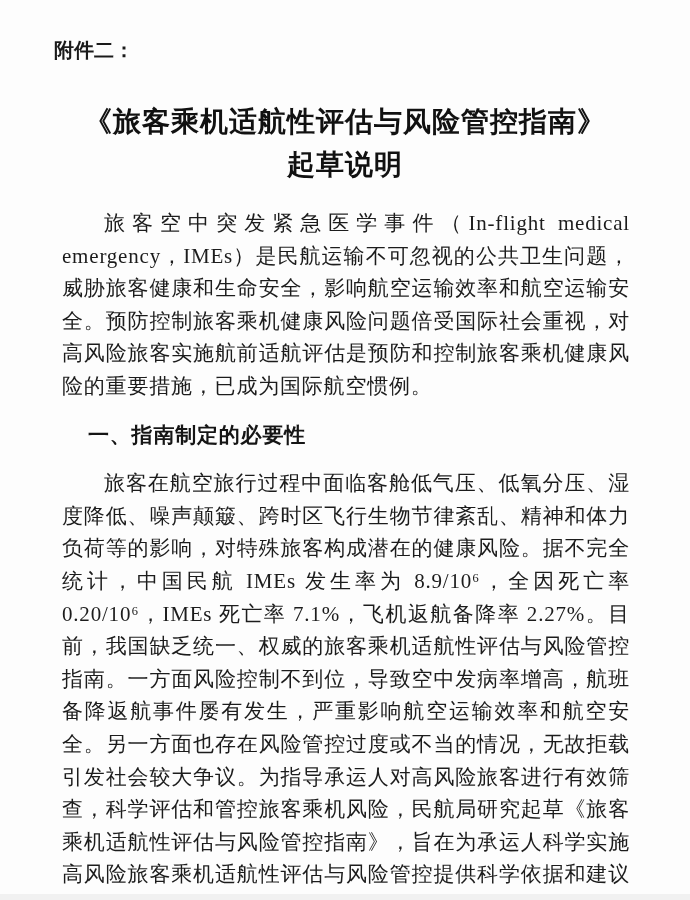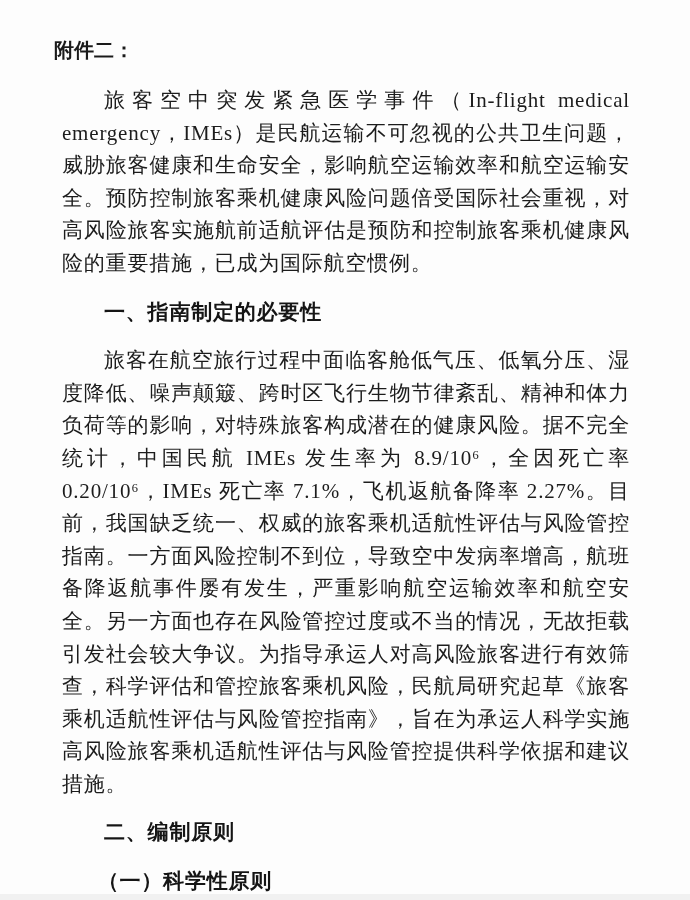--- a/index.html
+++ b/index.html
@@ -42,21 +42,21 @@
     line-height: 32.6px;
     text-align: justify;
     text-justify: inter-character;
     letter-spacing: 0.8px;
   }
   .para {
     margin: 16px;
     text-indent: 2em;
   }
   .heading {
-    margin: 16px;
+    margin: 0;
     font-family: "Liberation Sans", sans-serif;
     font-weight: bold;
     font-size: 21px;
     line-height: 32.6px;
     text-indent: 2em;
     text-align: left;
     color: #151515;
   }
   .sub-heading {
     text-indent: 1.7em;
@@ -69,20 +69,24 @@
     height: 6px;
     background: #f1f1f1;
   }
 </style>
 </head>
 <body>
 
 <div class="page">
   <div class="attachment-label">附件二：</div>
 
+  <div class="doc-title">
+    <div class="doc-title-line">《旅客乘机适航性评估与风险管控指南》</div>
+    <div class="doc-title-line">起草说明</div>
+  </div>
 
   <div class="body-text">
     <p class="para">旅客空中突发紧急医学事件（In-flight medical emergency，IMEs）是民航运输不可忽视的公共卫生问题，威胁旅客健康和生命安全，影响航空运输效率和航空运输安全。预防控制旅客乘机健康风险问题倍受国际社会重视，对高风险旅客实施航前适航评估是预防和控制旅客乘机健康风险的重要措施，已成为国际航空惯例。</p>
 
     <h2 class="heading">一、指南制定的必要性</h2>
 
     <p class="para">旅客在航空旅行过程中面临客舱低气压、低氧分压、湿度降低、噪声颠簸、跨时区飞行生物节律紊乱、精神和体力负荷等的影响，对特殊旅客构成潜在的健康风险。据不完全统计，中国民航 IMEs 发生率为 8.9/10⁶，全因死亡率 0.20/10⁶，IMEs 死亡率 7.1%，飞机返航备降率 2.27%。目前，我国缺乏统一、权威的旅客乘机适航性评估与风险管控指南。一方面风险控制不到位，导致空中发病率增高，航班备降返航事件屡有发生，严重影响航空运输效率和航空安全。另一方面也存在风险管控过度或不当的情况，无故拒载引发社会较大争议。为指导承运人对高风险旅客进行有效筛查，科学评估和管控旅客乘机风险，民航局研究起草《旅客乘机适航性评估与风险管控指南》，旨在为承运人科学实施高风险旅客乘机适航性评估与风险管控提供科学依据和建议措施。</p>
 
     <h2 class="heading">二、编制原则</h2>
 

